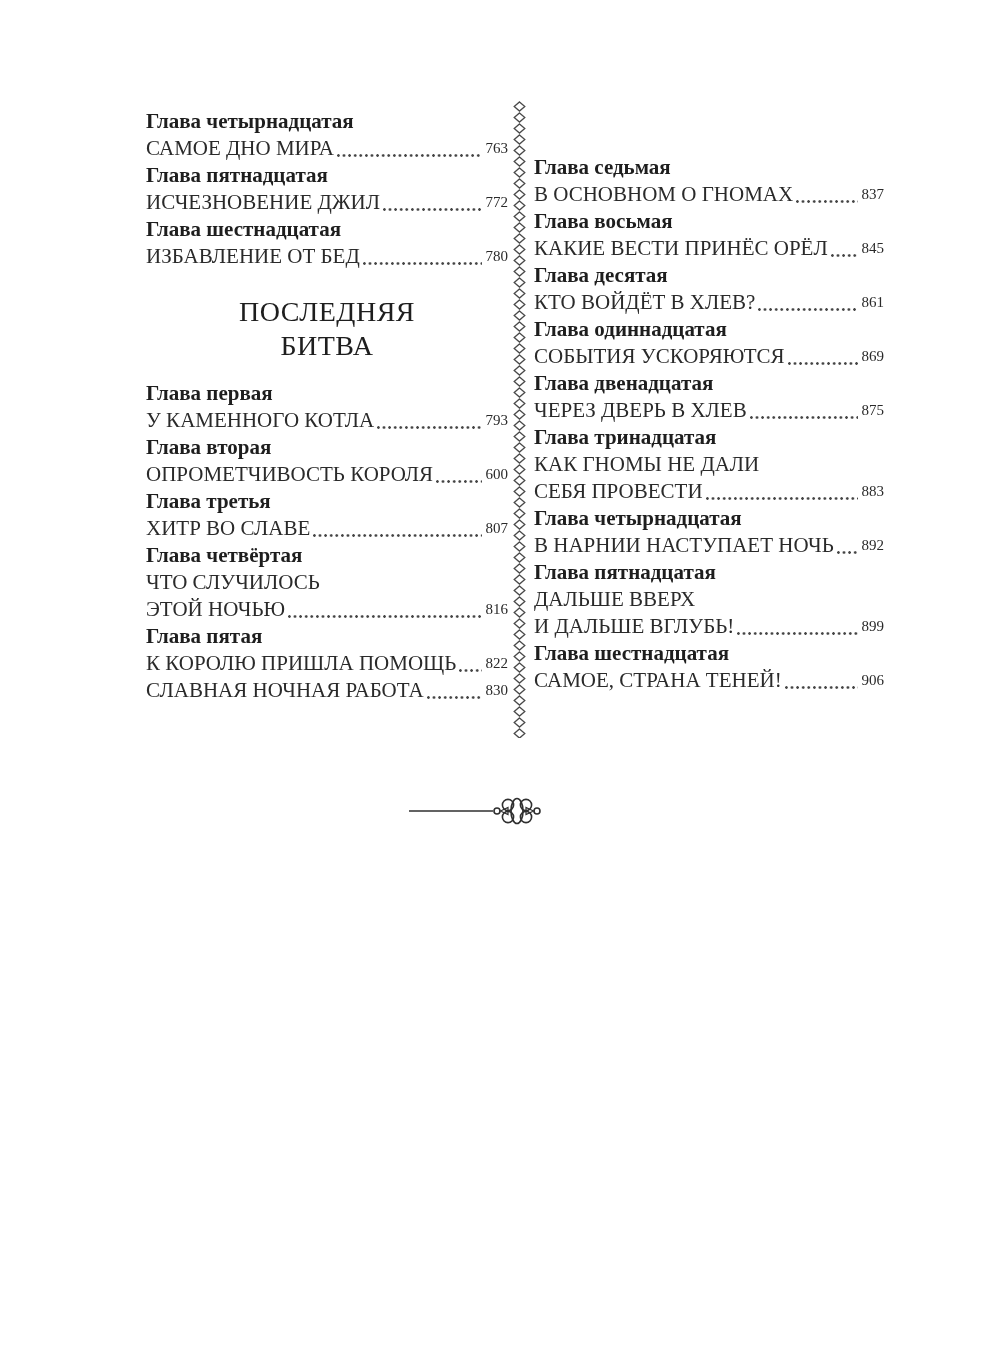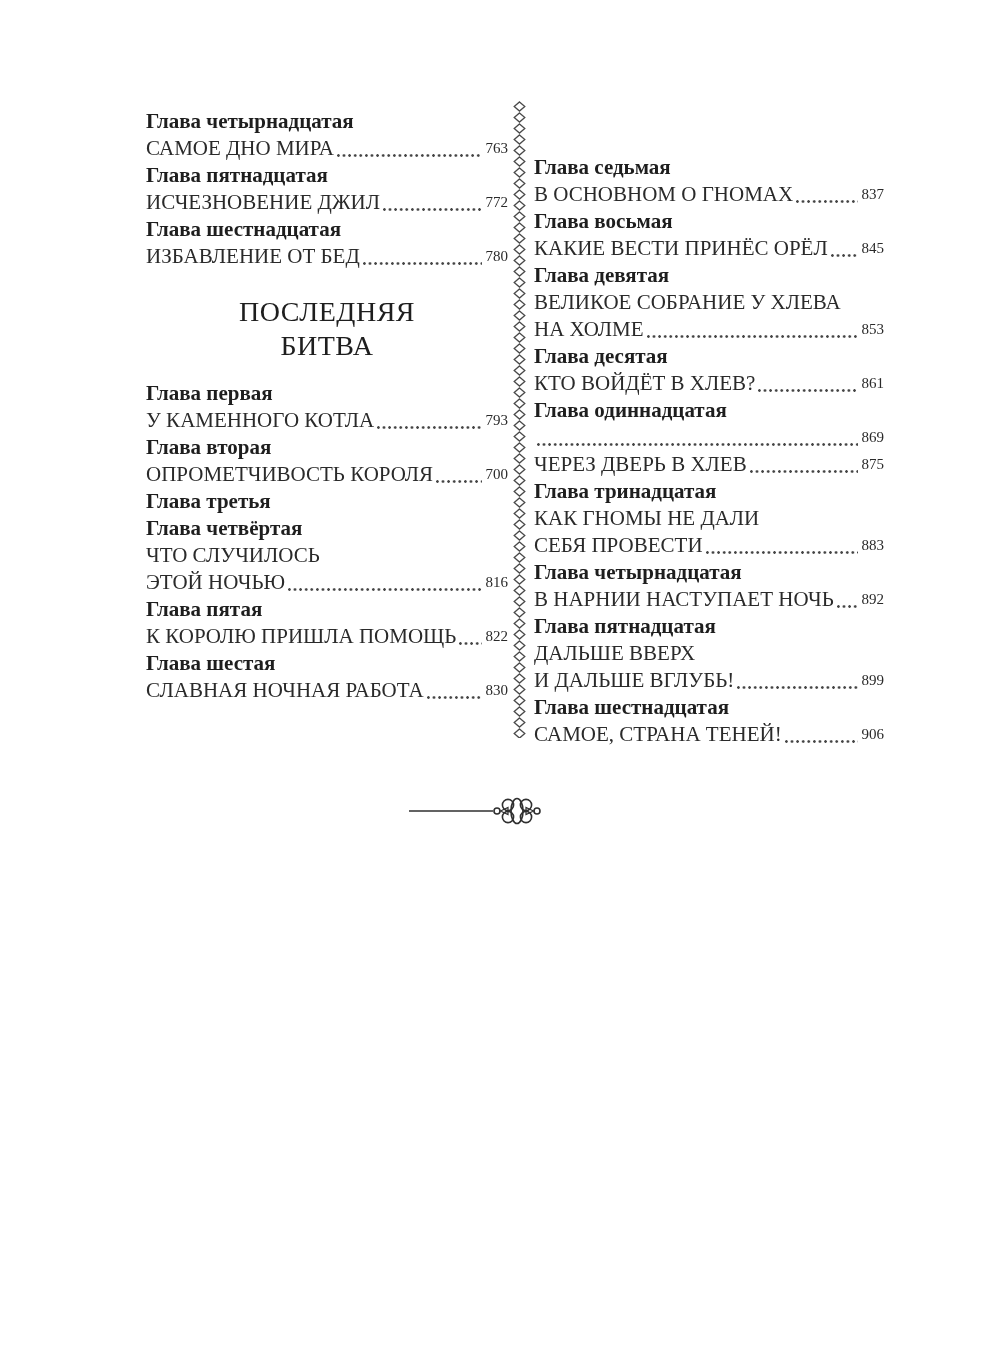--- a/index.html
+++ b/index.html
@@ -85,47 +85,51 @@
             <span class="leader"></span>
             <span class="num">793</span>
           </div>
       </div>
       <div class="entry">
         <div class="label">Глава вторая</div>
 
         <div class="tline">
             <span class="ttl">ОПРОМЕТЧИВОСТЬ КОРОЛЯ</span>
             <span class="leader"></span>
-            <span class="num">700</span>
+            <span class="num">600</span>
           </div>
       </div>
       <div class="entry">
         <div class="label">Глава третья</div>
 
+        <div class="tline">
+            <span class="ttl">ХИТР ВО СЛАВЕ</span>
+            <span class="leader"></span>
+            <span class="num">807</span>
+          </div>
       </div>
       <div class="entry">
         <div class="label">Глава четвёртая</div>
         <div class="pre">ЧТО СЛУЧИЛОСЬ</div>
         <div class="tline">
             <span class="ttl">ЭТОЙ НОЧЬЮ</span>
             <span class="leader"></span>
             <span class="num">816</span>
           </div>
       </div>
       <div class="entry">
         <div class="label">Глава пятая</div>
 
         <div class="tline">
             <span class="ttl">К КОРОЛЮ ПРИШЛА ПОМОЩЬ</span>
             <span class="leader"></span>
             <span class="num">822</span>
           </div>
       </div>
       <div class="entry">
-        <div class="label">Глава шестая</div>
 
         <div class="tline">
             <span class="ttl">СЛАВНАЯ НОЧНАЯ РАБОТА</span>
             <span class="leader"></span>
             <span class="num">830</span>
           </div>
       </div>
 
     </div>
 
@@ -143,46 +147,39 @@
       <div class="entry">
         <div class="label">Глава восьмая</div>
 
         <div class="tline">
             <span class="ttl">КАКИЕ ВЕСТИ ПРИНЁС ОРЁЛ</span>
             <span class="leader"></span>
             <span class="num">845</span>
           </div>
       </div>
       <div class="entry">
-        <div class="label">Глава девятая</div>
-        <div class="pre">ВЕЛИКОЕ СОБРАНИЕ У ХЛЕВА</div>
-        <div class="tline">
-            <span class="ttl">НА ХОЛМЕ</span>
-            <span class="leader"></span>
-            <span class="num">853</span>
-          </div>
-      </div>
-      <div class="entry">
         <div class="label">Глава десятая</div>
 
         <div class="tline">
             <span class="ttl">КТО ВОЙДЁТ В ХЛЕВ?</span>
             <span class="leader"></span>
             <span class="num">861</span>
           </div>
       </div>
       <div class="entry">
         <div class="label">Глава одиннадцатая</div>
 
         <div class="tline">
+            <span class="ttl">СОБЫТИЯ УСКОРЯЮТСЯ</span>
             <span class="leader"></span>
             <span class="num">869</span>
           </div>
       </div>
       <div class="entry">
+        <div class="label">Глава двенадцатая</div>
 
         <div class="tline">
             <span class="ttl">ЧЕРЕЗ ДВЕРЬ В ХЛЕВ</span>
             <span class="leader"></span>
             <span class="num">875</span>
           </div>
       </div>
       <div class="entry">
         <div class="label">Глава тринадцатая</div>
         <div class="pre">КАК ГНОМЫ НЕ ДАЛИ</div>

